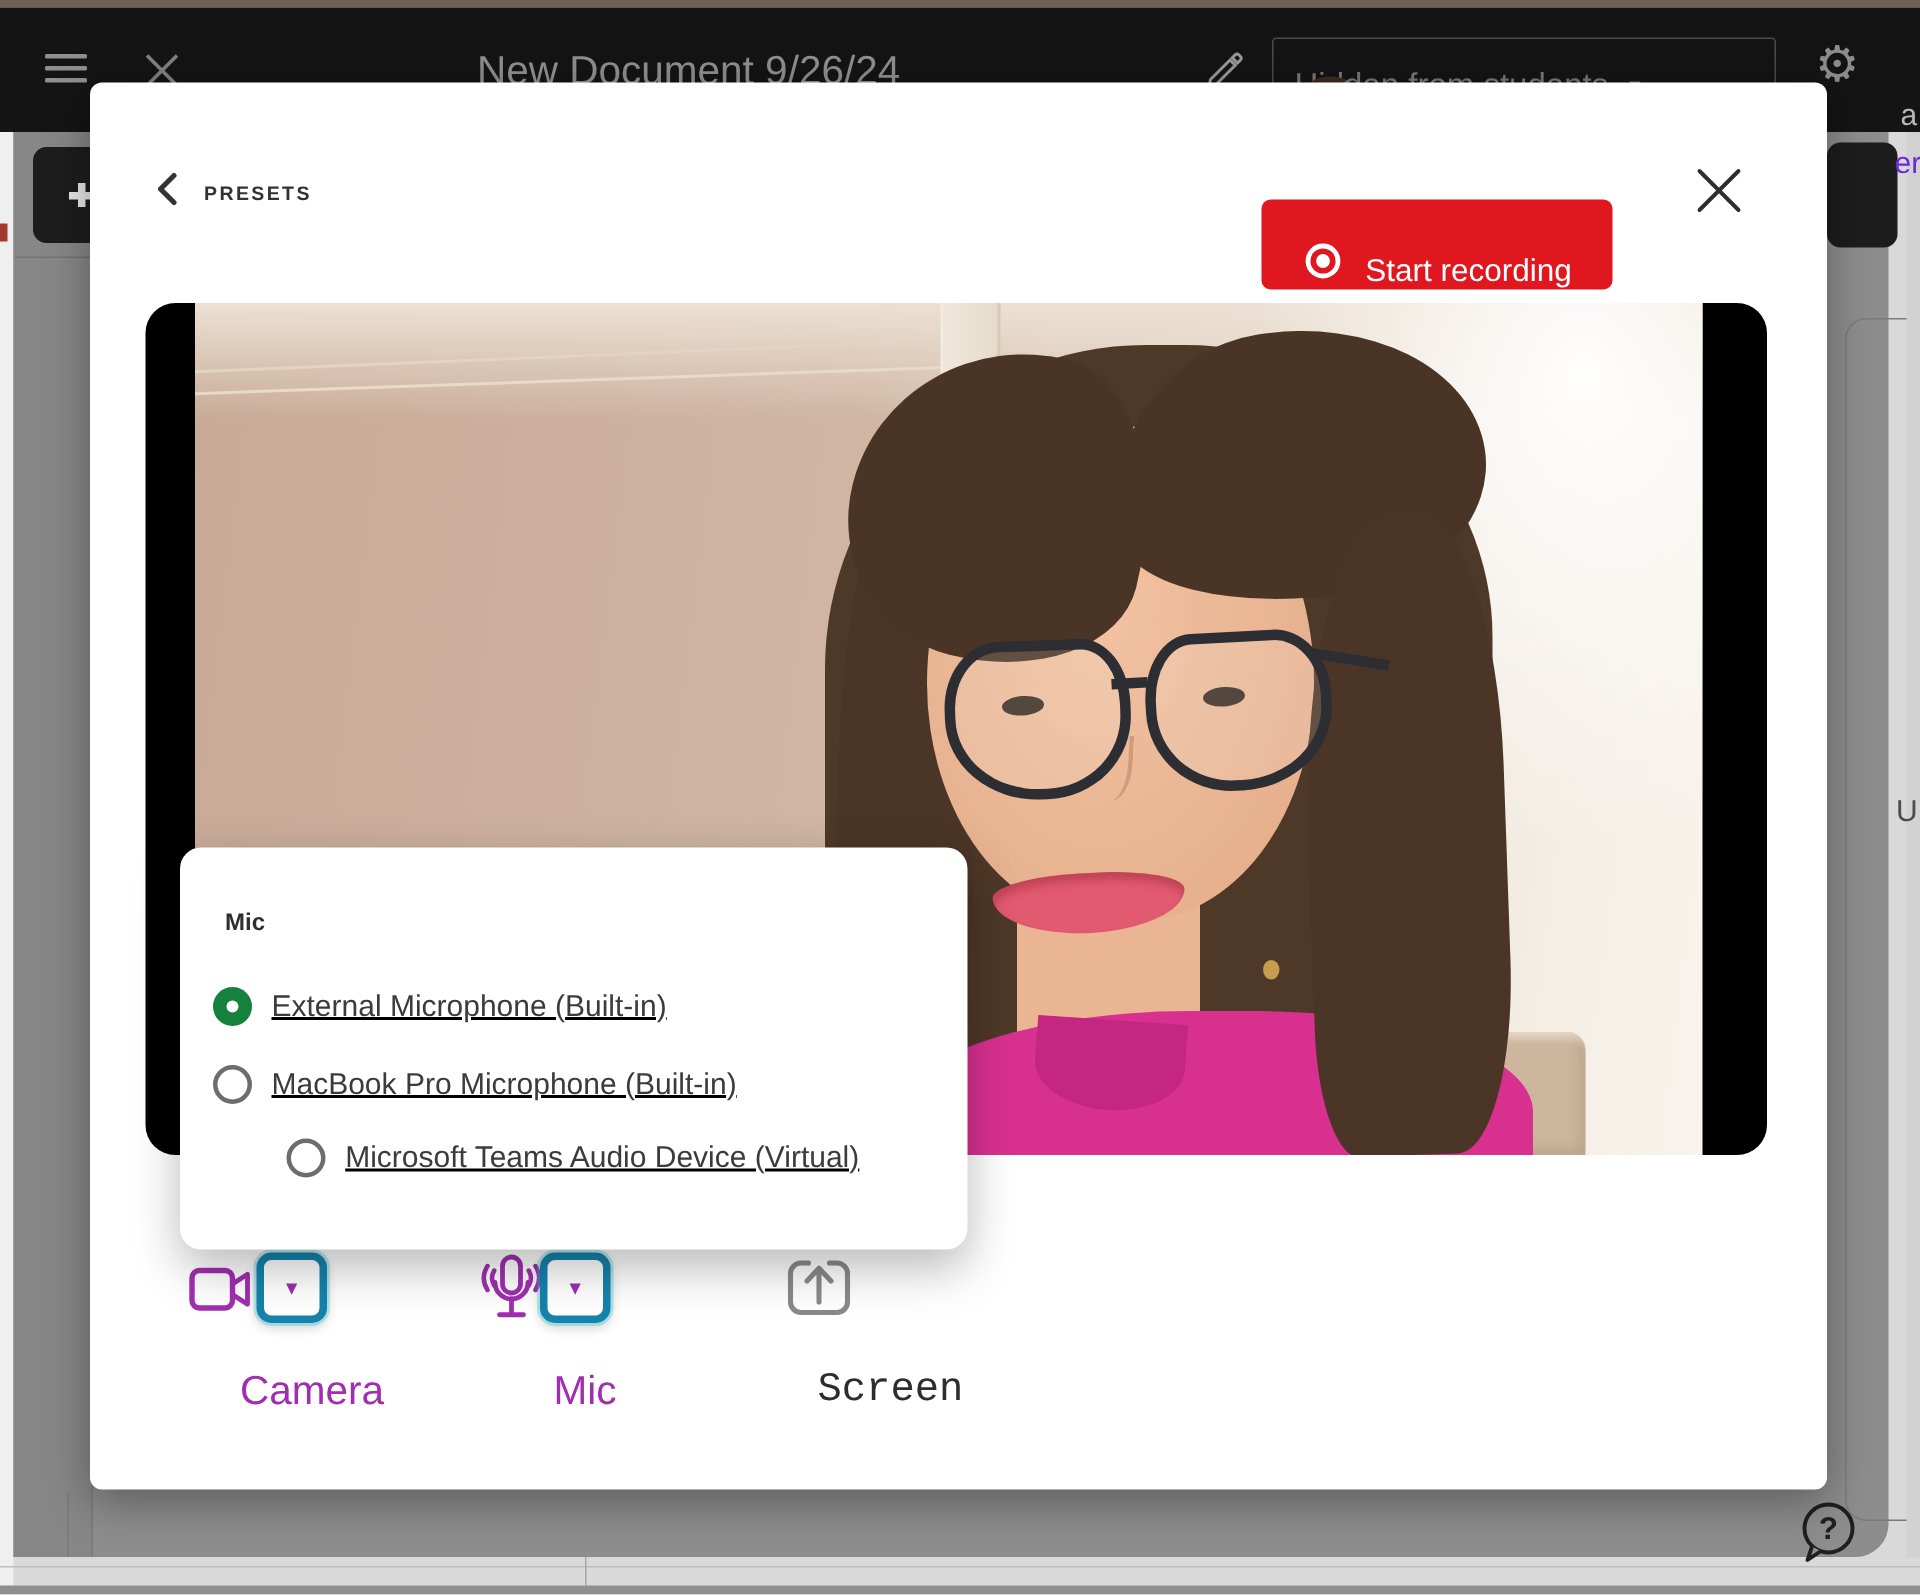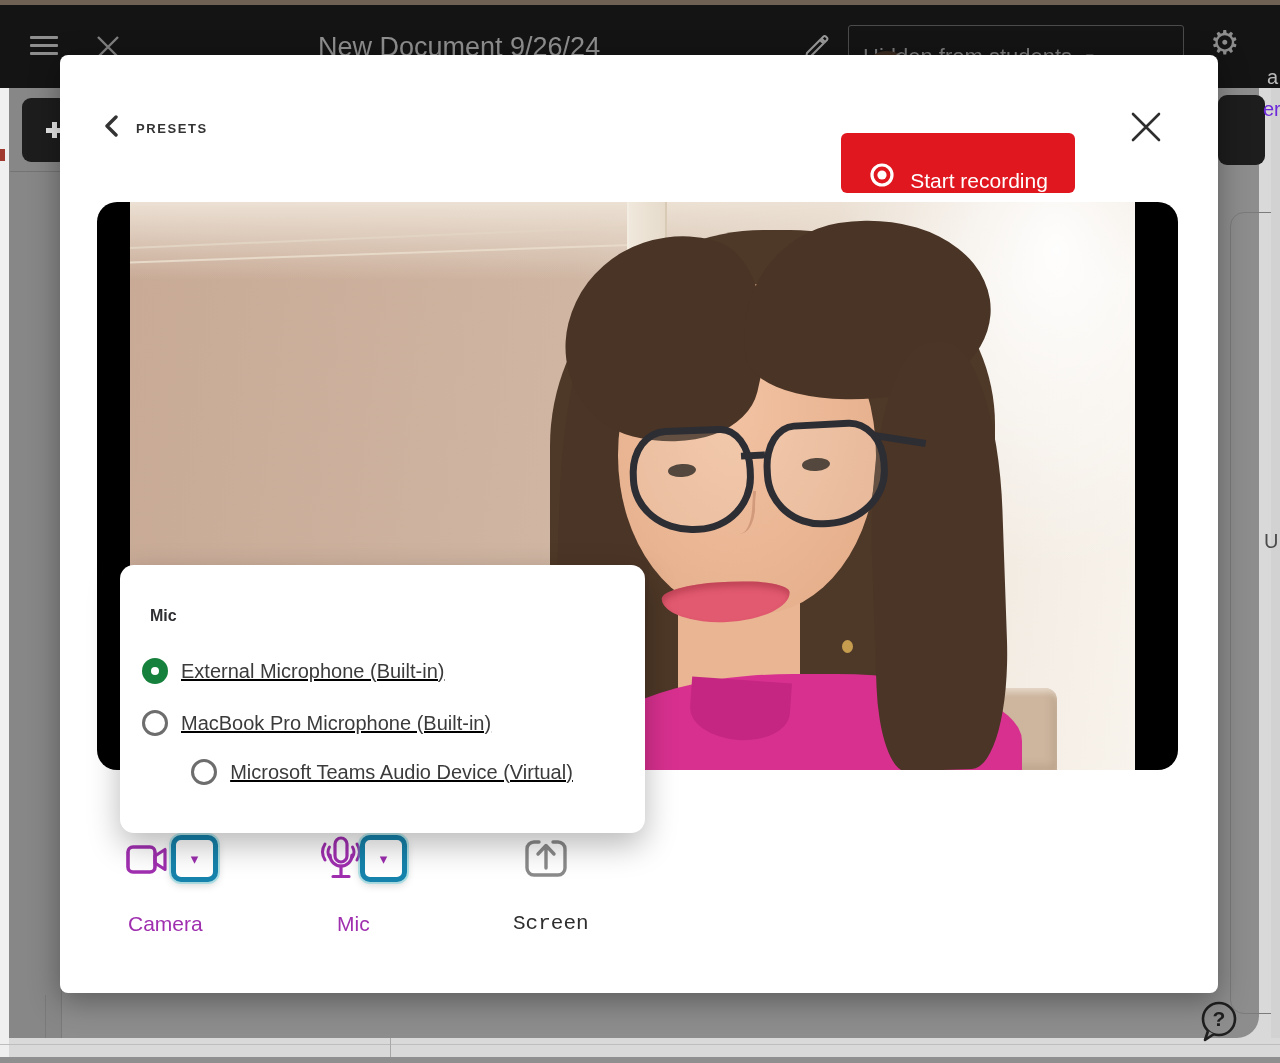--- a/index.html
+++ b/index.html
@@ -102,21 +102,21 @@
 
   
   .tool-icon-btn{cursor:pointer;z-index:12;}
   .camera-icon{left:66px;top:789px;}
   .mic-icon{left:256px;top:780px;}
   .screen-icon{left:463px;top:782px;}
   .dd-box{width:37px;height:37px;background:#ffffff;border:5px solid #1583ac;border-radius:10px;display:flex;align-items:center;justify-content:center;z-index:12;cursor:pointer;box-shadow:0 0 0 2px rgba(64,200,215,.35), 0 3px 8px rgba(0,0,0,.18);}
   .dd-camera{left:111px;top:780px;}
   .dd-mic{left:300px;top:780px;}
   .dd-caret{color:#9c2daf;font-size:15px;line-height:1;}
-  .tool-label{z-index:12;font-size:21px;white-space:nowrap;cursor:pointer;}
+  .tool-label{z-index:12;font-size:27px;white-space:nowrap;cursor:pointer;margin-left:32px;}
   .lbl-camera{left:68px;top:857px;color:#a02fb0;}
   .lbl-mic{left:277px;top:857px;color:#a02fb0;}
   .lbl-screen{left:453px;top:857px;color:#2d2d2d;font-family:Liberation Mono, monospace;}
 </style>
 </head>
 <body>
 
 <div class="abs top-strip"></div>
 <div class="abs app-header"></div>
 <div class="abs left-white-strip"></div>

